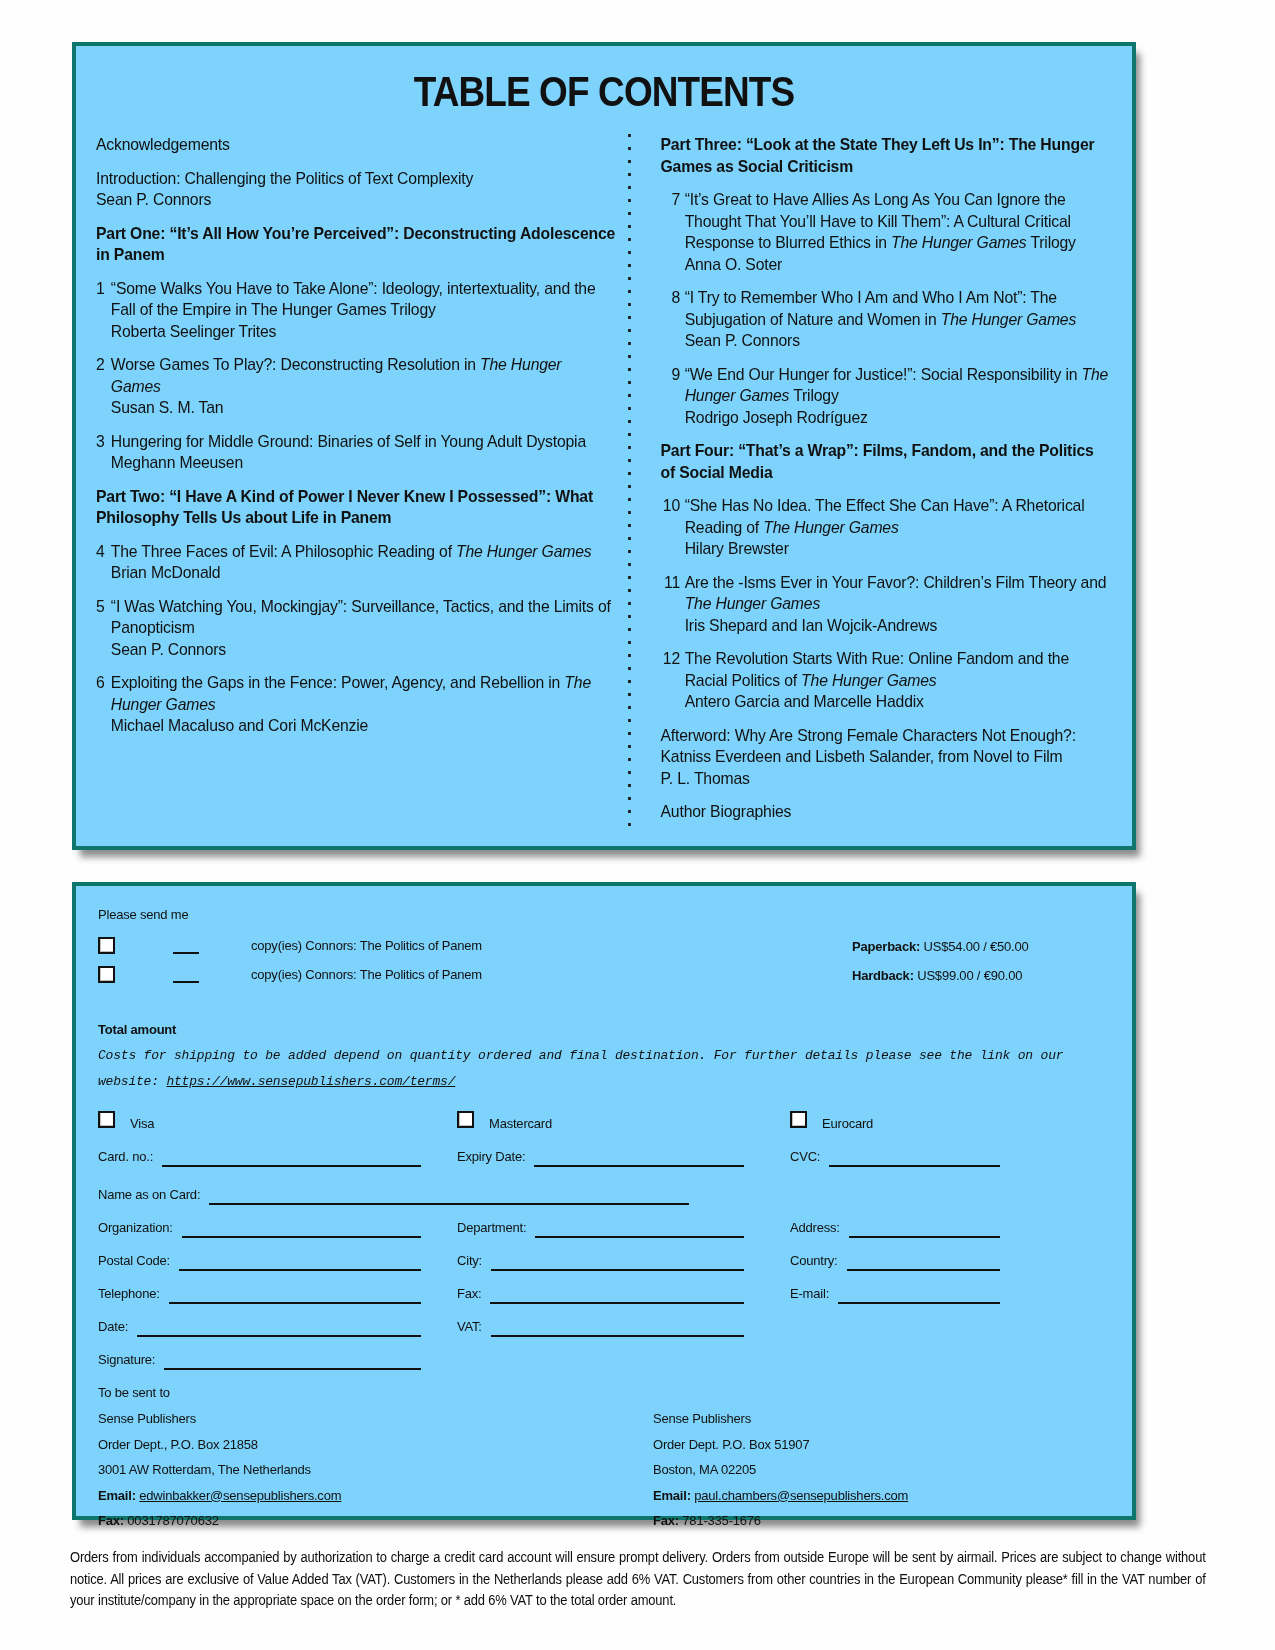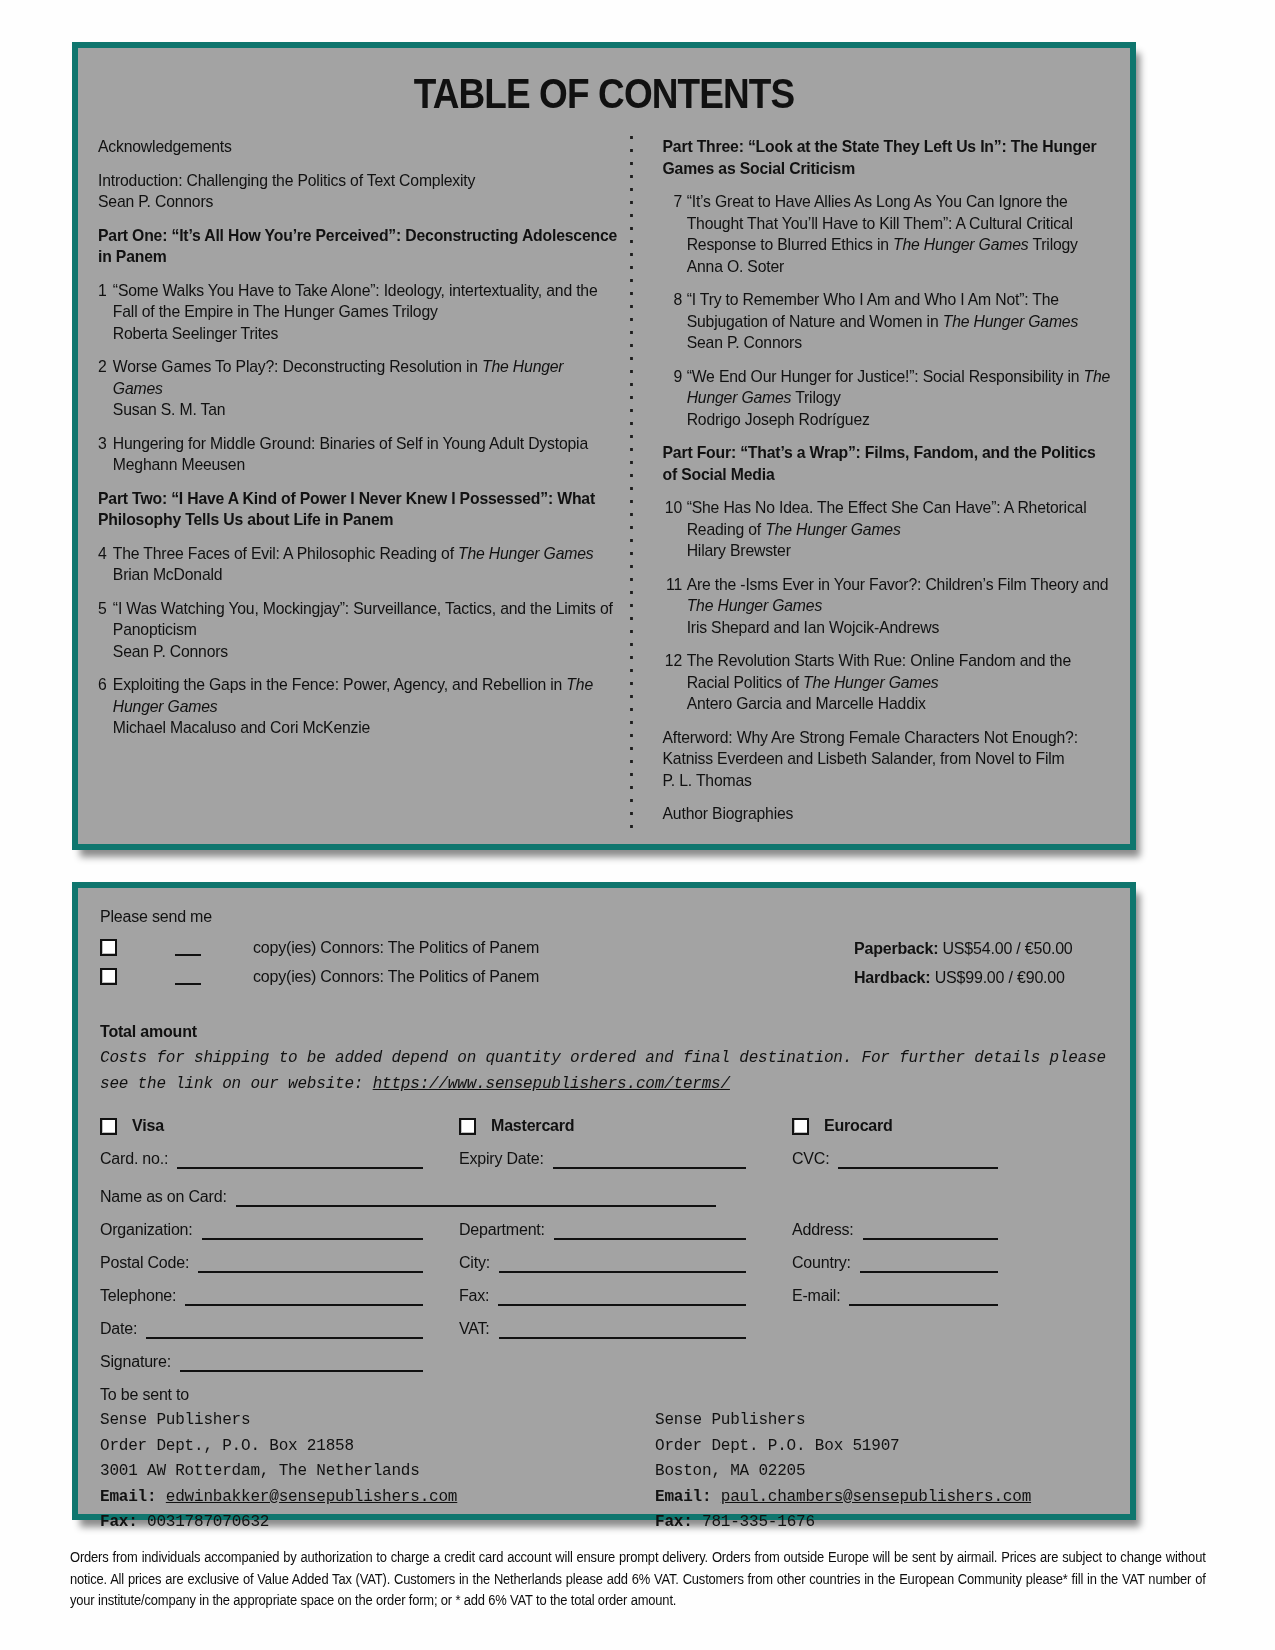--- a/index.html
+++ b/index.html
@@ -2,25 +2,25 @@
 <html><head>
 <meta charset="utf-8">
 <style>
   html,body{margin:0;padding:0;}
   body{
     width:1275px;height:1650px;background:#fefefe;position:relative;
     font-family:"Liberation Sans","DejaVu Sans",sans-serif;color:#111;
     -webkit-font-smoothing:antialiased;
   }
   .box{
-    position:absolute;background:#a3a3a3;border:6px solid #0f766e;box-sizing:border-box;
+    position:absolute;background:#7dd3fc;border:4px solid #0f766e;box-sizing:border-box;
     box-shadow:6px 9px 7px -2px rgba(0,0,0,0.45);
   }
   #toc-box{left:72px;top:42px;width:1064px;height:808px;padding:14px 20px;}
-  #order-box{left:72px;top:882px;width:1064px;height:638px;padding:16px 22px;font-size:16px;line-height:26px;letter-spacing:-0.2px;}
+  #order-box{left:72px;top:882px;width:1064px;height:638px;padding:16px 22px;font-size:13px;line-height:26px;letter-spacing:-0.2px;}
 
   
   .toc-title{
     font-size:42px;font-weight:bold;letter-spacing:-1px;text-align:center;
     margin:8px 0 18px 0;transform:scaleX(0.88);transform-origin:center top;white-space:nowrap;
   }
   .toc-cols{display:flex;width:1096px;transform:scaleX(0.927);transform-origin:left top;}
   .toc-col{font-size:17px;line-height:21.5px;letter-spacing:-0.2px;}
   .toc-col.col0{width:560px;flex:none;}
   .toc-divider{
@@ -42,31 +42,31 @@
     width:13px;height:13px;border:2px solid #111;display:inline-block;flex:none;
     margin-right:15px;background:#fff;box-shadow:inset 1px -1px 0 rgba(0,0,0,0.25);
   }
   .qty-blank{width:26px;height:15px;border-bottom:2px solid #111;display:inline-block;margin-right:9px;flex:none;}
   .price{position:absolute;left:754px;top:3px;white-space:nowrap;}
   .total-label{font-weight:bold;margin-top:28px;}
   .ship-note{font-style:italic;margin-bottom:16px;font-family:Liberation Mono, monospace;}
   .terms-link{color:inherit;text-decoration:underline;cursor:pointer;}
   .frow{display:grid;grid-template-columns:359px 333px 1fr;margin-bottom:7px;}
   .frow.gap-top{margin-top:12px;}
-  .card-cell{display:flex;align-items:center;font-weight:bold;}
+  .card-cell{display:flex;}
   .field-cell{display:flex;}
   .field-cell .lab{white-space:nowrap;}
   .blank{flex:1;border-bottom:2px solid #111;align-self:flex-end;height:18px;margin:0 0 3px 9px;}
   .field-cell:nth-child(1) .blank{margin-right:36px;}
   .field-cell:nth-child(2) .blank{margin-right:46px;}
   .field-cell:nth-child(3) .blank{margin-right:110px;}
   .field-cell.span3{grid-column:1/4;}
   .field-cell.span3 .blank{flex:none;width:480px;margin-right:0;}
   .sendto-heading{margin-top:0;}
-  #sendto-blocks{display:grid;grid-template-columns:555px 1fr;font-family:Liberation Mono, monospace;}
+  #sendto-blocks{display:grid;grid-template-columns:555px 1fr;}
   .addr div{line-height:25.5px;}
   .addr .lbl{font-weight:bold;}
   .addr a{color:inherit;text-decoration:underline;cursor:pointer;}
 
   
   #footer-note{
     position:absolute;left:70px;top:1546px;width:1360px;margin:0;
     font-size:15.5px;line-height:21.5px;letter-spacing:-0.2px;text-align:justify;
     transform:scaleX(0.835);transform-origin:left top;color:#0d0d0d;
   }

